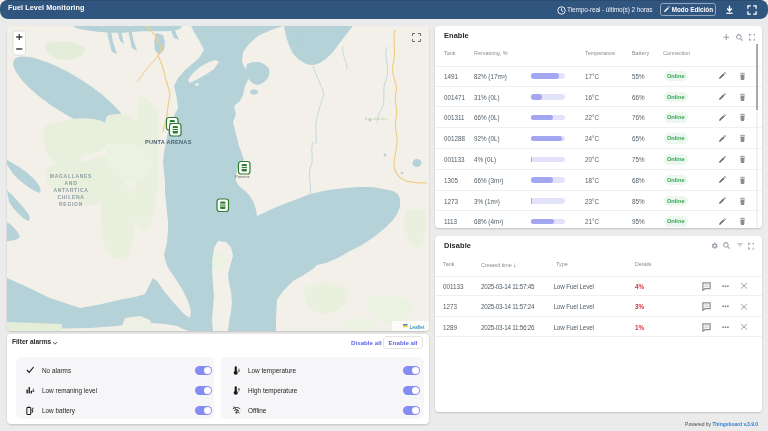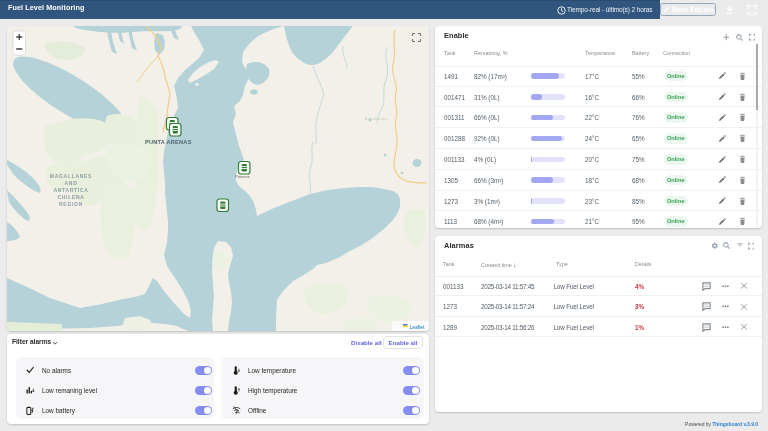--- a/index.html
+++ b/index.html
@@ -1,18 +1,18 @@
 <!DOCTYPE html>
 <html><head>
 <meta charset="utf-8">
 <style>
 * { margin:0; padding:0; box-sizing:border-box; }
 html,body { width:768px; height:431px; overflow:hidden; background:#ebebeb; font-family:"Liberation Sans", sans-serif; }
 .abs { position:absolute; }
-#topbar { position:absolute; left:0; top:0; width:660px; height:19px; background:#30557e; border-top:1px solid #2a4a6e; }
+#topbar { position:absolute; left:0; top:0; width:768px; height:19px; background:#30557e; border-top:1px solid #2a4a6e;border-radius:8px; }
 #topbar .title { position:absolute; left:8px; top:2.2px; color:#fff; font-size:7.2px; font-weight:bold; letter-spacing:.1px; }
 #topbar .time { position:absolute; left:567px; top:5.2px; color:#eef2f7; font-size:6.5px; letter-spacing:-0.1px; }
 #modo { position:absolute; left:660px; top:2px; width:56px; height:13px; border:1px solid #94a7bf; border-radius:2.5px; color:#fff; font-size:6.3px; font-weight:bold; line-height:11px; text-align:center; }
 .card { position:absolute; background:#fff; border-radius:4px; box-shadow:0 1px 2px rgba(0,0,0,.18); }
 #mapcard { left:7px; top:26px; width:422px; height:305px; overflow:hidden; }
 #tankscard { left:435px; top:26px; width:327px; height:202px; overflow:hidden; }
 #alarmcard { left:435px; top:236px; width:327px; height:176px; overflow:hidden; }
 #filtercard { left:7px; top:334px; width:422px; height:90px; overflow:hidden; }
 .cardtitle { position:absolute; left:9px; top:5px; font-size:7.4px; font-weight:bold; color:#282828; letter-spacing:.1px; }
 .thead { position:absolute; font-size:5.4px; color:#8c8c8c; }
@@ -348,21 +348,21 @@
           <rect x="3.3" y="0.4" width="2.4" height="1" fill="#8d8d8d"></rect>
         </svg>
   </div>
     </div>
 
   <div class="abs" style="left:320.5px;top:18px;width:2.5px;height:184px;background:#f2f2f2"></div>
   <div class="abs" style="left:320.5px;top:18px;width:2.5px;height:66px;background:#a9a9a9"></div>
 </div>
 
 <div id="alarmcard" class="card">
-  <span class="cardtitle">Alarmas</span>
+  <span class="cardtitle">Disable</span>
   <svg class="icon" style="left:275.5px;top:6px" width="7.5" height="7.5" viewBox="0 0 24 24">
       <path fill="#98a1ab" d="M19.14 12.94c.04-.3.06-.61.06-.94 0-.32-.02-.64-.07-.94l2.03-1.58c.18-.14.23-.41.12-.61l-1.92-3.32c-.12-.22-.37-.29-.59-.22l-2.39.96c-.5-.38-1.03-.7-1.62-.94l-.36-2.54c-.04-.24-.24-.41-.48-.41h-3.84c-.24 0-.43.17-.47.41l-.36 2.54c-.59.24-1.13.57-1.62.94l-2.39-.96c-.22-.08-.47 0-.59.22L2.74 8.87c-.12.21-.08.47.12.61l2.03 1.58c-.05.3-.09.63-.09.94s.02.64.07.94l-2.03 1.58c-.18.14-.23.41-.12.61l1.92 3.32c.12.22.37.29.59.22l2.39-.96c.5.38 1.03.7 1.62.94l.36 2.54c.05.24.24.41.48.41h3.84c.24 0 .44-.17.47-.41l.36-2.54c.59-.24 1.13-.56 1.62-.94l2.39.96c.22.08.47 0 .59-.22l1.92-3.32c.12-.22.07-.47-.12-.61l-2.01-1.58zM12 15.6c-1.98 0-3.6-1.62-3.6-3.6s1.62-3.6 3.6-3.6 3.6 1.62 3.6 3.6-1.62 3.6-3.6 3.6z"></path>
     </svg>
   <svg class="icon" style="left:287.5px;top:6.3px" width="7" height="7" viewBox="0 0 9 9">
       <circle cx="3.7" cy="3.7" r="2.9" fill="none" stroke="#98a1ab" stroke-width="1.3"></circle>
       <path d="M5.9 5.9 L8.4 8.4" stroke="#98a1ab" stroke-width="1.4"></path>
     </svg>
   <svg class="icon" style="left:302px;top:7.3px" width="5.8" height="4" viewBox="0 0 9 6">
       <g stroke="#98a1ab" stroke-width="1.2">
         <path d="M0.5 1 H8.5"></path>

